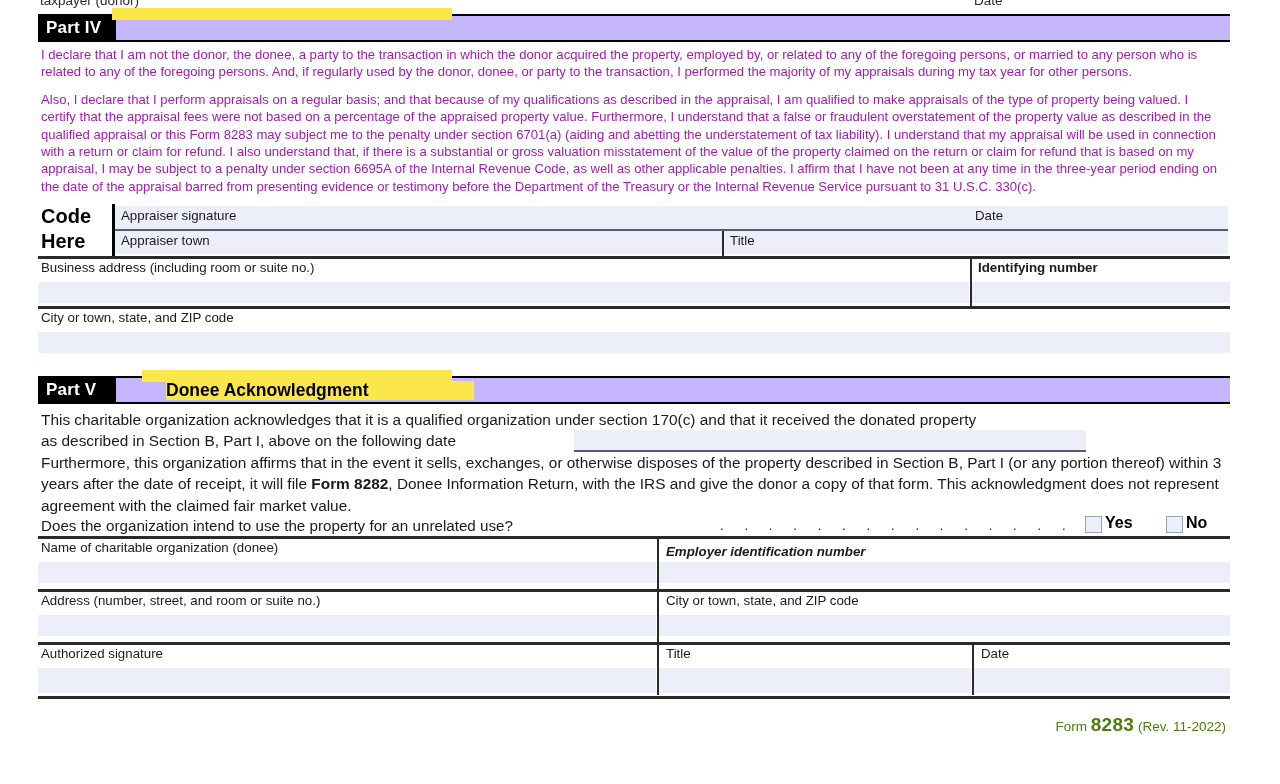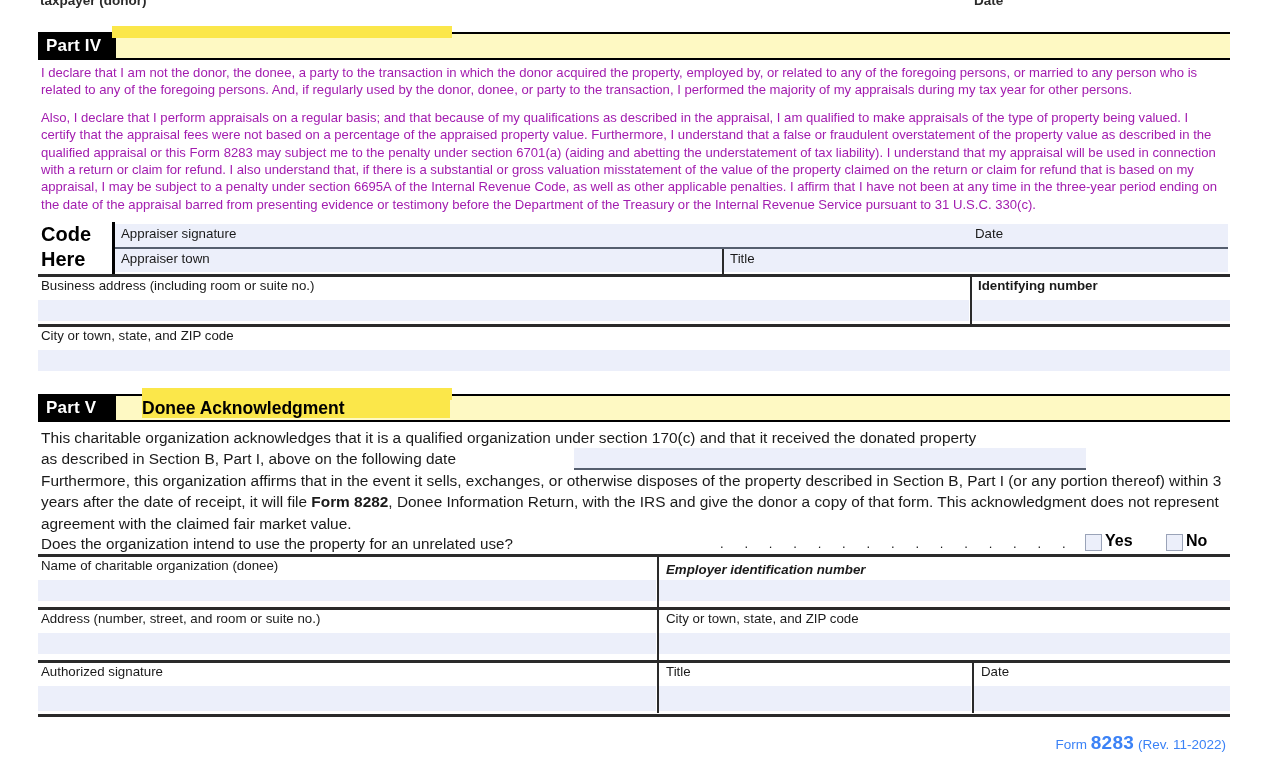--- a/index.html
+++ b/index.html
@@ -24,42 +24,42 @@
   .sheet {
     position: absolute;
     left: 38px;
     top: 0;
     width: 1192px;
   }
 
   
   .toprow {
     position: relative;
-    height: 32px;
+    height: 14px;
     overflow: hidden;
-    font-weight: bold;
   }
   .toprow .lbl {
     position: absolute;
     top: -7px;
     font-size: 13.5px;
     color: #2b2b2b;
   }
   .toprow .lbl.left { left: 2px; }
   .toprow .lbl.right { left: 936px; }
 
   
   .part-header {
     position: relative;
     height: 24px;
     border-top: 2.5px solid #000;
     border-bottom: 2.5px solid #000;
-    background: #fef9c3;
+    background: #c4b5fd;
     display: flex;
     align-items: stretch;
+    gap: 24px;
   }
   .part-tag {
     background: #000;
     color: #fff;
     font-weight: bold;
     font-size: 17px;
     padding: 0 10px 0 8px;
     display: flex;
     align-items: center;
     letter-spacing: .2px;
@@ -161,21 +161,21 @@
     letter-spacing: 8.6px;
     color: #1a1a1a;
   }
 
   
   .footer {
     position: absolute;
     right: 4px;
     bottom: 0;
     font-size: 13.5px;
-    color: #3b82f6;
+    color: #4d7c0f;
     white-space: nowrap;
   }
   .footer .big {
     font-weight: bold;
     font-size: 19px;
     letter-spacing: .3px;
   }
 </style>
 </head>
 <body>

